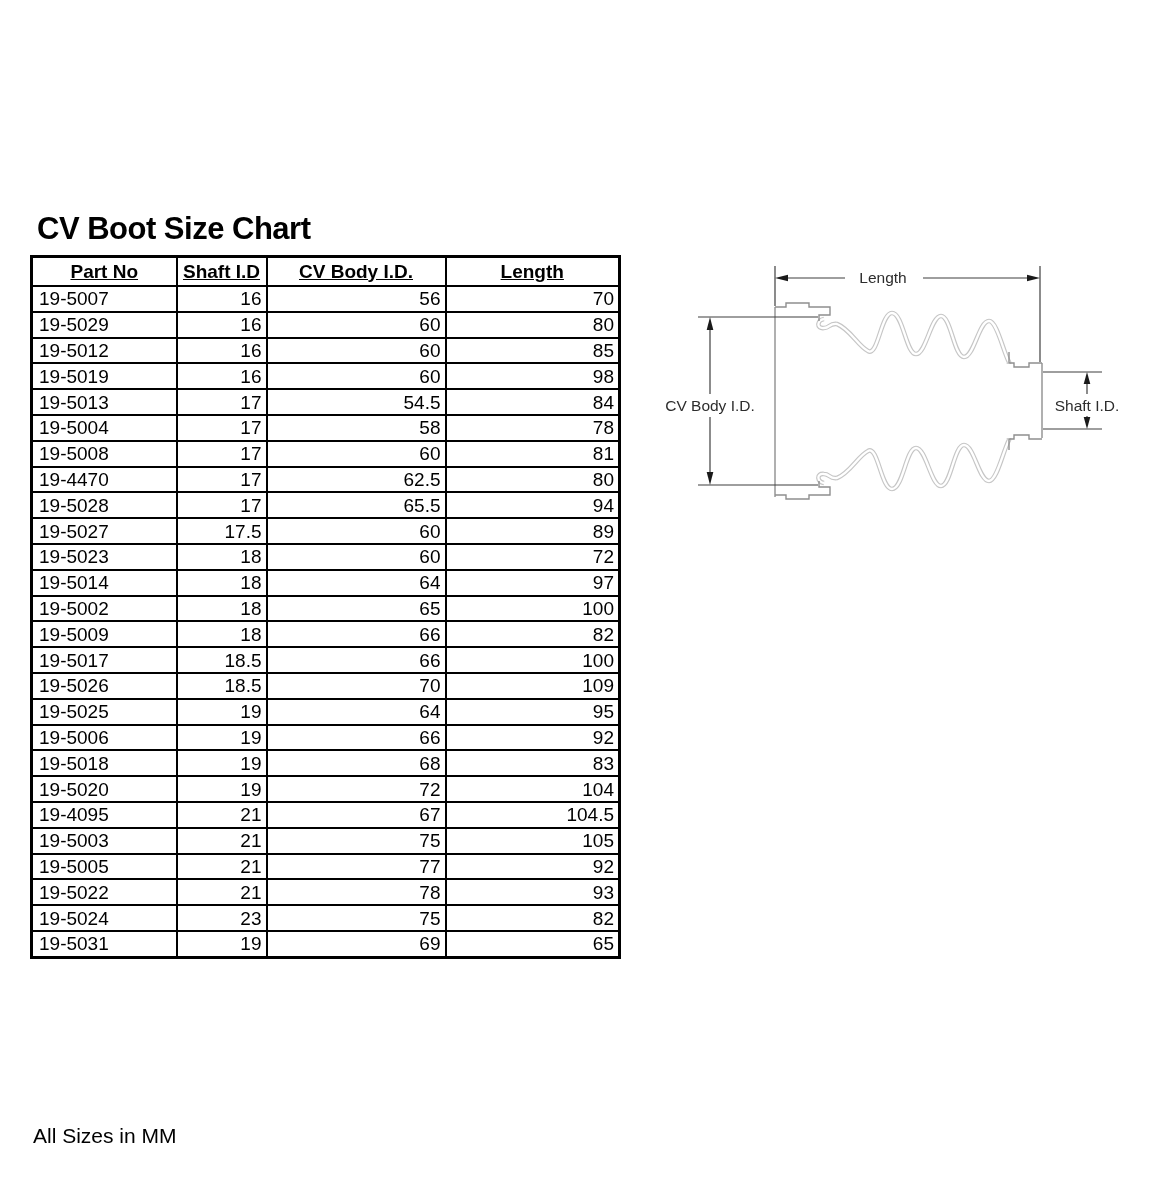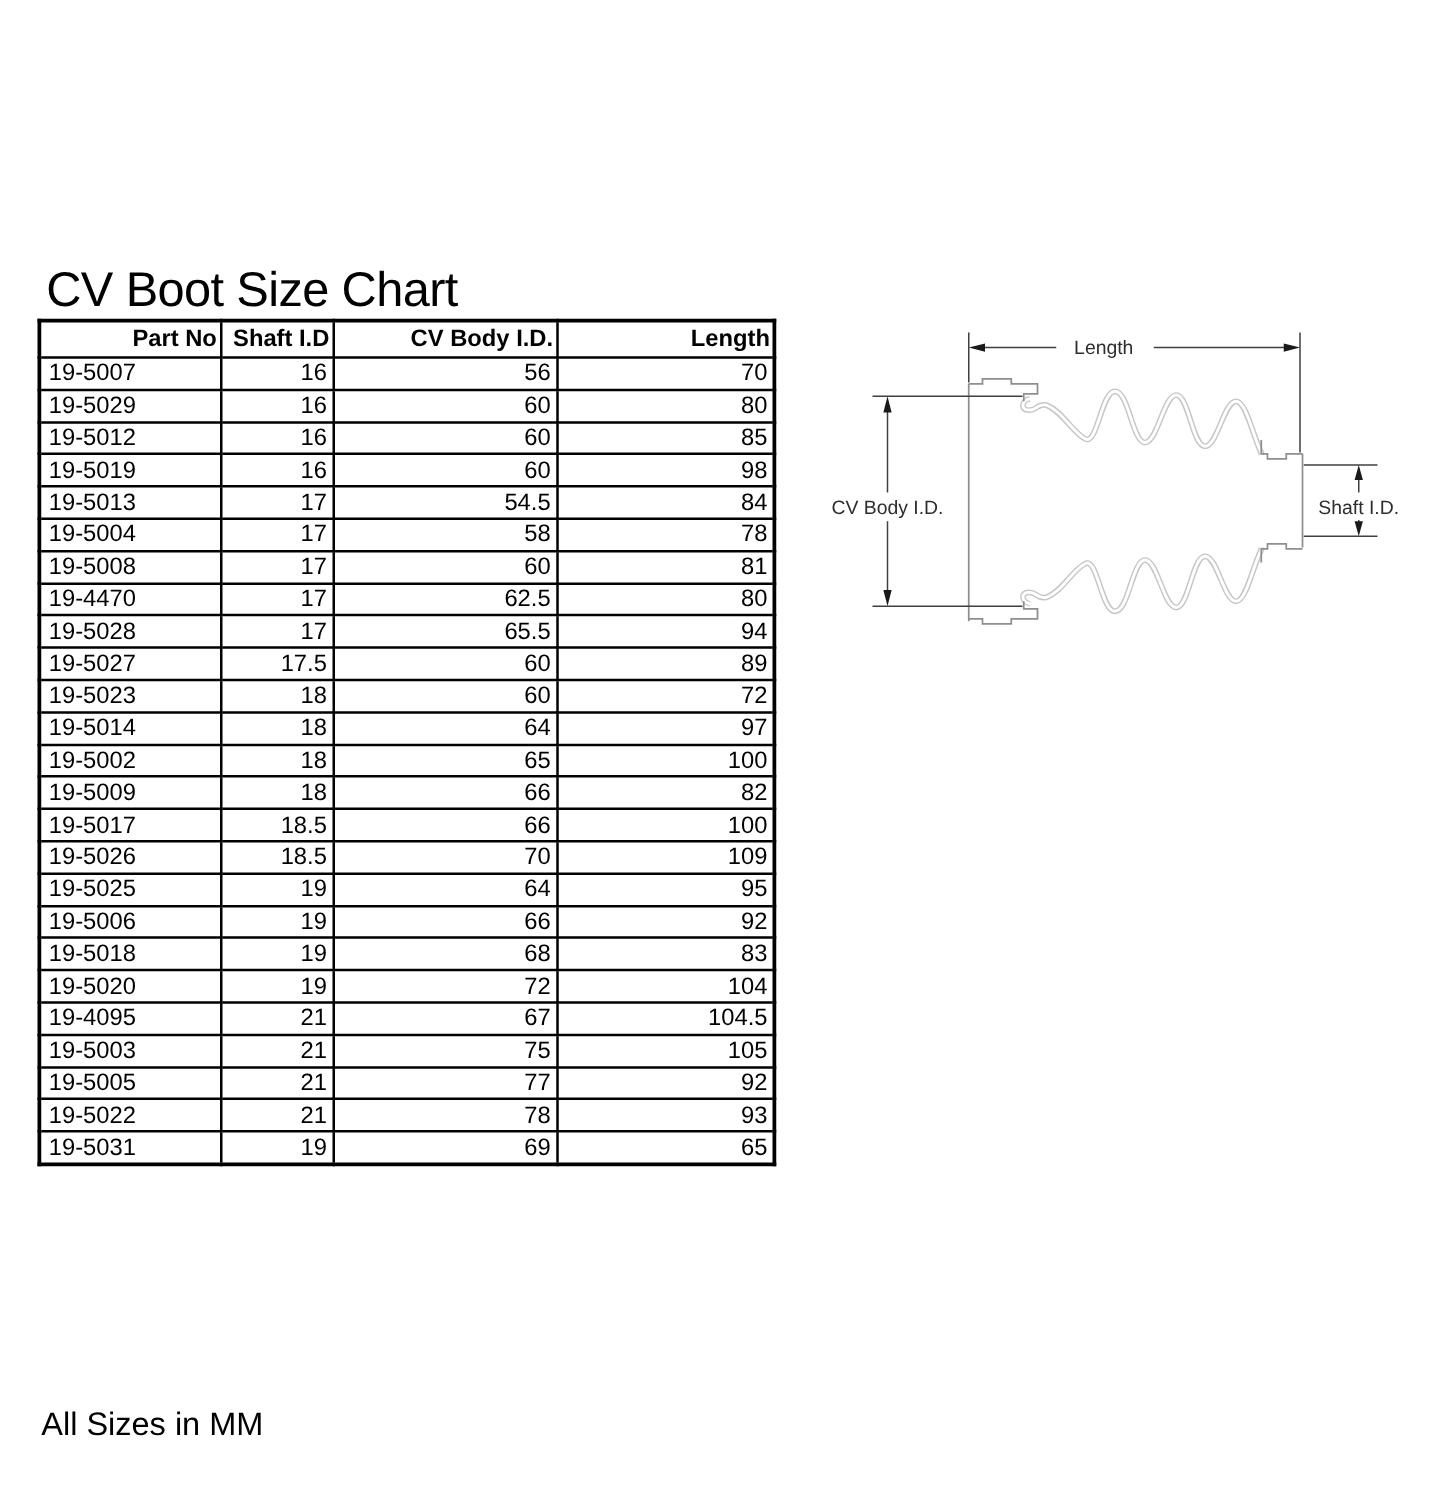--- a/index.html
+++ b/index.html
@@ -1,24 +1,24 @@
 <!DOCTYPE html>
 <html><head>
 <meta charset="utf-8">
 <style>
   html,body{margin:0;padding:0;background:#ffffff;}
   body{width:1165px;height:1200px;position:relative;font-family:"Liberation Sans",sans-serif;color:#000;}
-  .page-title{position:absolute;left:37px;top:211px;font-size:39px;font-weight:normal;letter-spacing:-0.5px;}
+  .page-title{position:absolute;left:37px;top:211px;font-size:31px;font-weight:bold;letter-spacing:-0.5px;}
   table.size-table{position:absolute;left:30px;top:255px;border-collapse:collapse;table-layout:fixed;width:588px;border:3px solid #000;}
   .size-table th,.size-table td{border:2px solid #000;font-size:19px;overflow:hidden;white-space:nowrap;}
-  .size-table th{font-weight:bold;text-align:right;height:27px;padding:0 2px;}
+  .size-table th{font-weight:bold;text-align:center;height:27px;padding:0 2px;text-decoration:underline;}
   .size-table td{height:23.8px;line-height:1;padding:0;}
   .col-part{text-align:left;padding-left:6px !important;}
   .col-num{text-align:right;padding-right:4px !important;}
-  .footnote{position:absolute;left:33px;top:1124px;font-size:26px;}
+  .footnote{position:absolute;left:33px;top:1124px;font-size:21px;}
   .diagram{position:absolute;left:640px;top:250px;width:525px;height:270px;}
   .diagram text{font-family:"Liberation Sans",sans-serif;font-size:15.5px;fill:#2d2d2d;}
 </style>
 </head>
 <body>
 
 <div class="page-title">CV Boot Size Chart</div>
 
 <table class="size-table">
   <colgroup>
@@ -174,20 +174,26 @@
         <td class="col-num">77</td>
         <td class="col-num">92</td>
       </tr>
       <tr>
         <td class="col-part">19-5022</td>
         <td class="col-num">21</td>
         <td class="col-num">78</td>
         <td class="col-num">93</td>
       </tr>
       <tr>
+        <td class="col-part">19-5024</td>
+        <td class="col-num">23</td>
+        <td class="col-num">75</td>
+        <td class="col-num">82</td>
+      </tr>
+      <tr>
         <td class="col-part">19-5031</td>
         <td class="col-num">19</td>
         <td class="col-num">69</td>
         <td class="col-num">65</td>
       </tr>
     </tbody>
 </table>
 
 <div class="footnote">All Sizes in MM</div>
 

